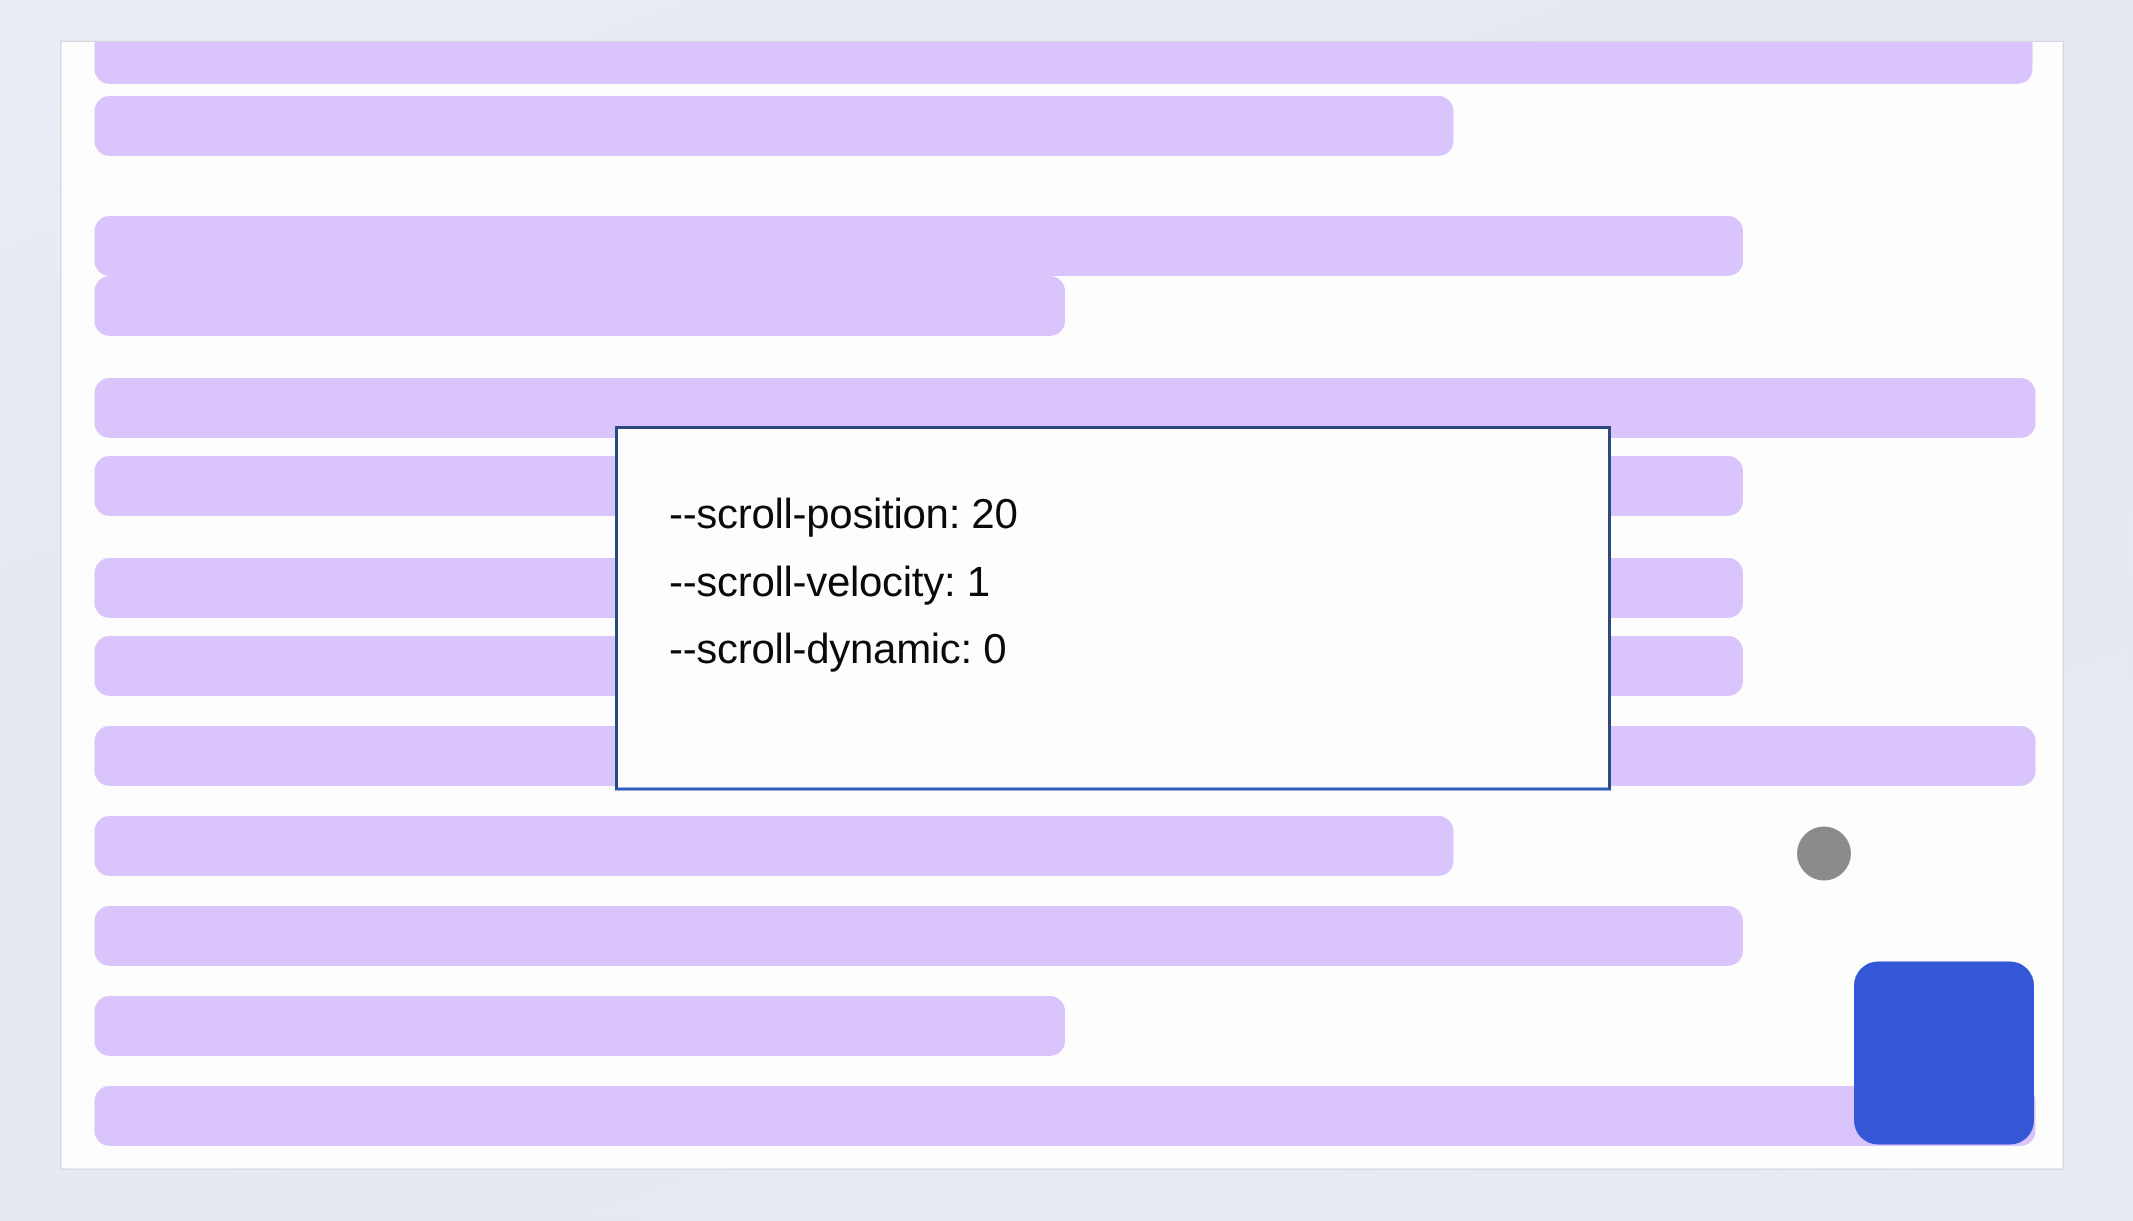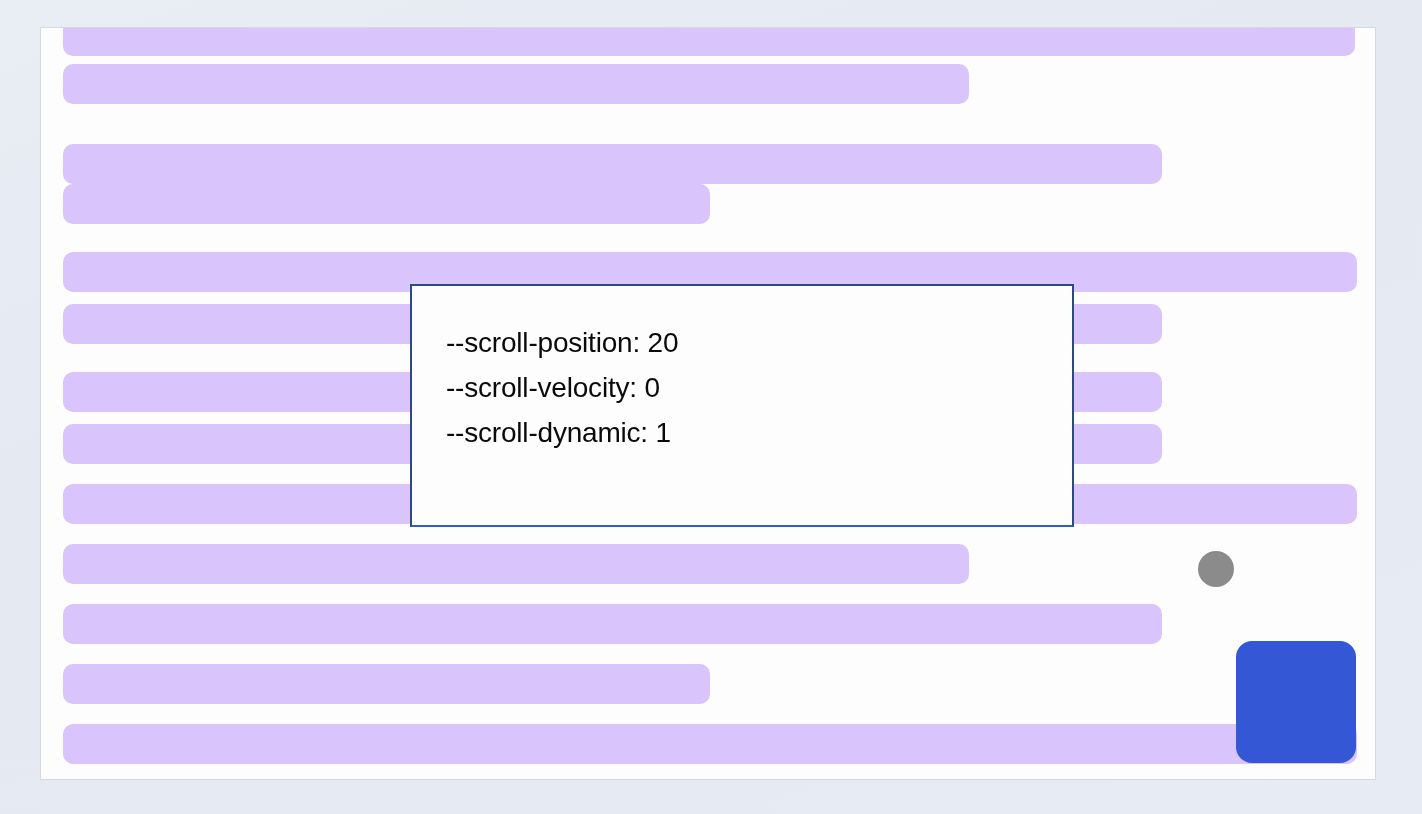--- a/index.html
+++ b/index.html
@@ -107,19 +107,19 @@
       <div class="row" style="top: 516px; width: 906px; height: 40px; background: rgb(217, 196, 251); border-radius: 10px;"></div>
       <div class="row" style="top: 576px; width: 1099px; height: 40px; background: rgb(217, 196, 251); border-radius: 10px;"></div>
       <div class="row" style="top: 636px; width: 647px; height: 40px; background: rgb(217, 196, 251); border-radius: 10px;"></div>
       <div class="row" style="top: 696px; width: 1294px; height: 40px; background: rgb(217, 196, 251); border-radius: 10px;"></div>
     </div>
 
 </div>
 
 <div id="hud-panel" style="background: rgb(253, 253, 254); border-color: rgb(45, 74, 126) rgb(45, 74, 126) rgb(47, 95, 189);">
   <div class="hud-line">--scroll-position: 20</div>
-  <div class="hud-line">--scroll-velocity: 0</div>
-  <div class="hud-line">--scroll-dynamic: 1</div>
+  <div class="hud-line">--scroll-velocity: 1</div>
+  <div class="hud-line">--scroll-dynamic: 0</div>
 </div>
 
 <div id="velocity-dot" style="background: rgb(139, 139, 139); width: 36px; height: 36px;"></div>
 
 <div id="scroll-box" style="background: rgb(52, 87, 213); border-radius: 16px;"></div>
 
 </body></html>

